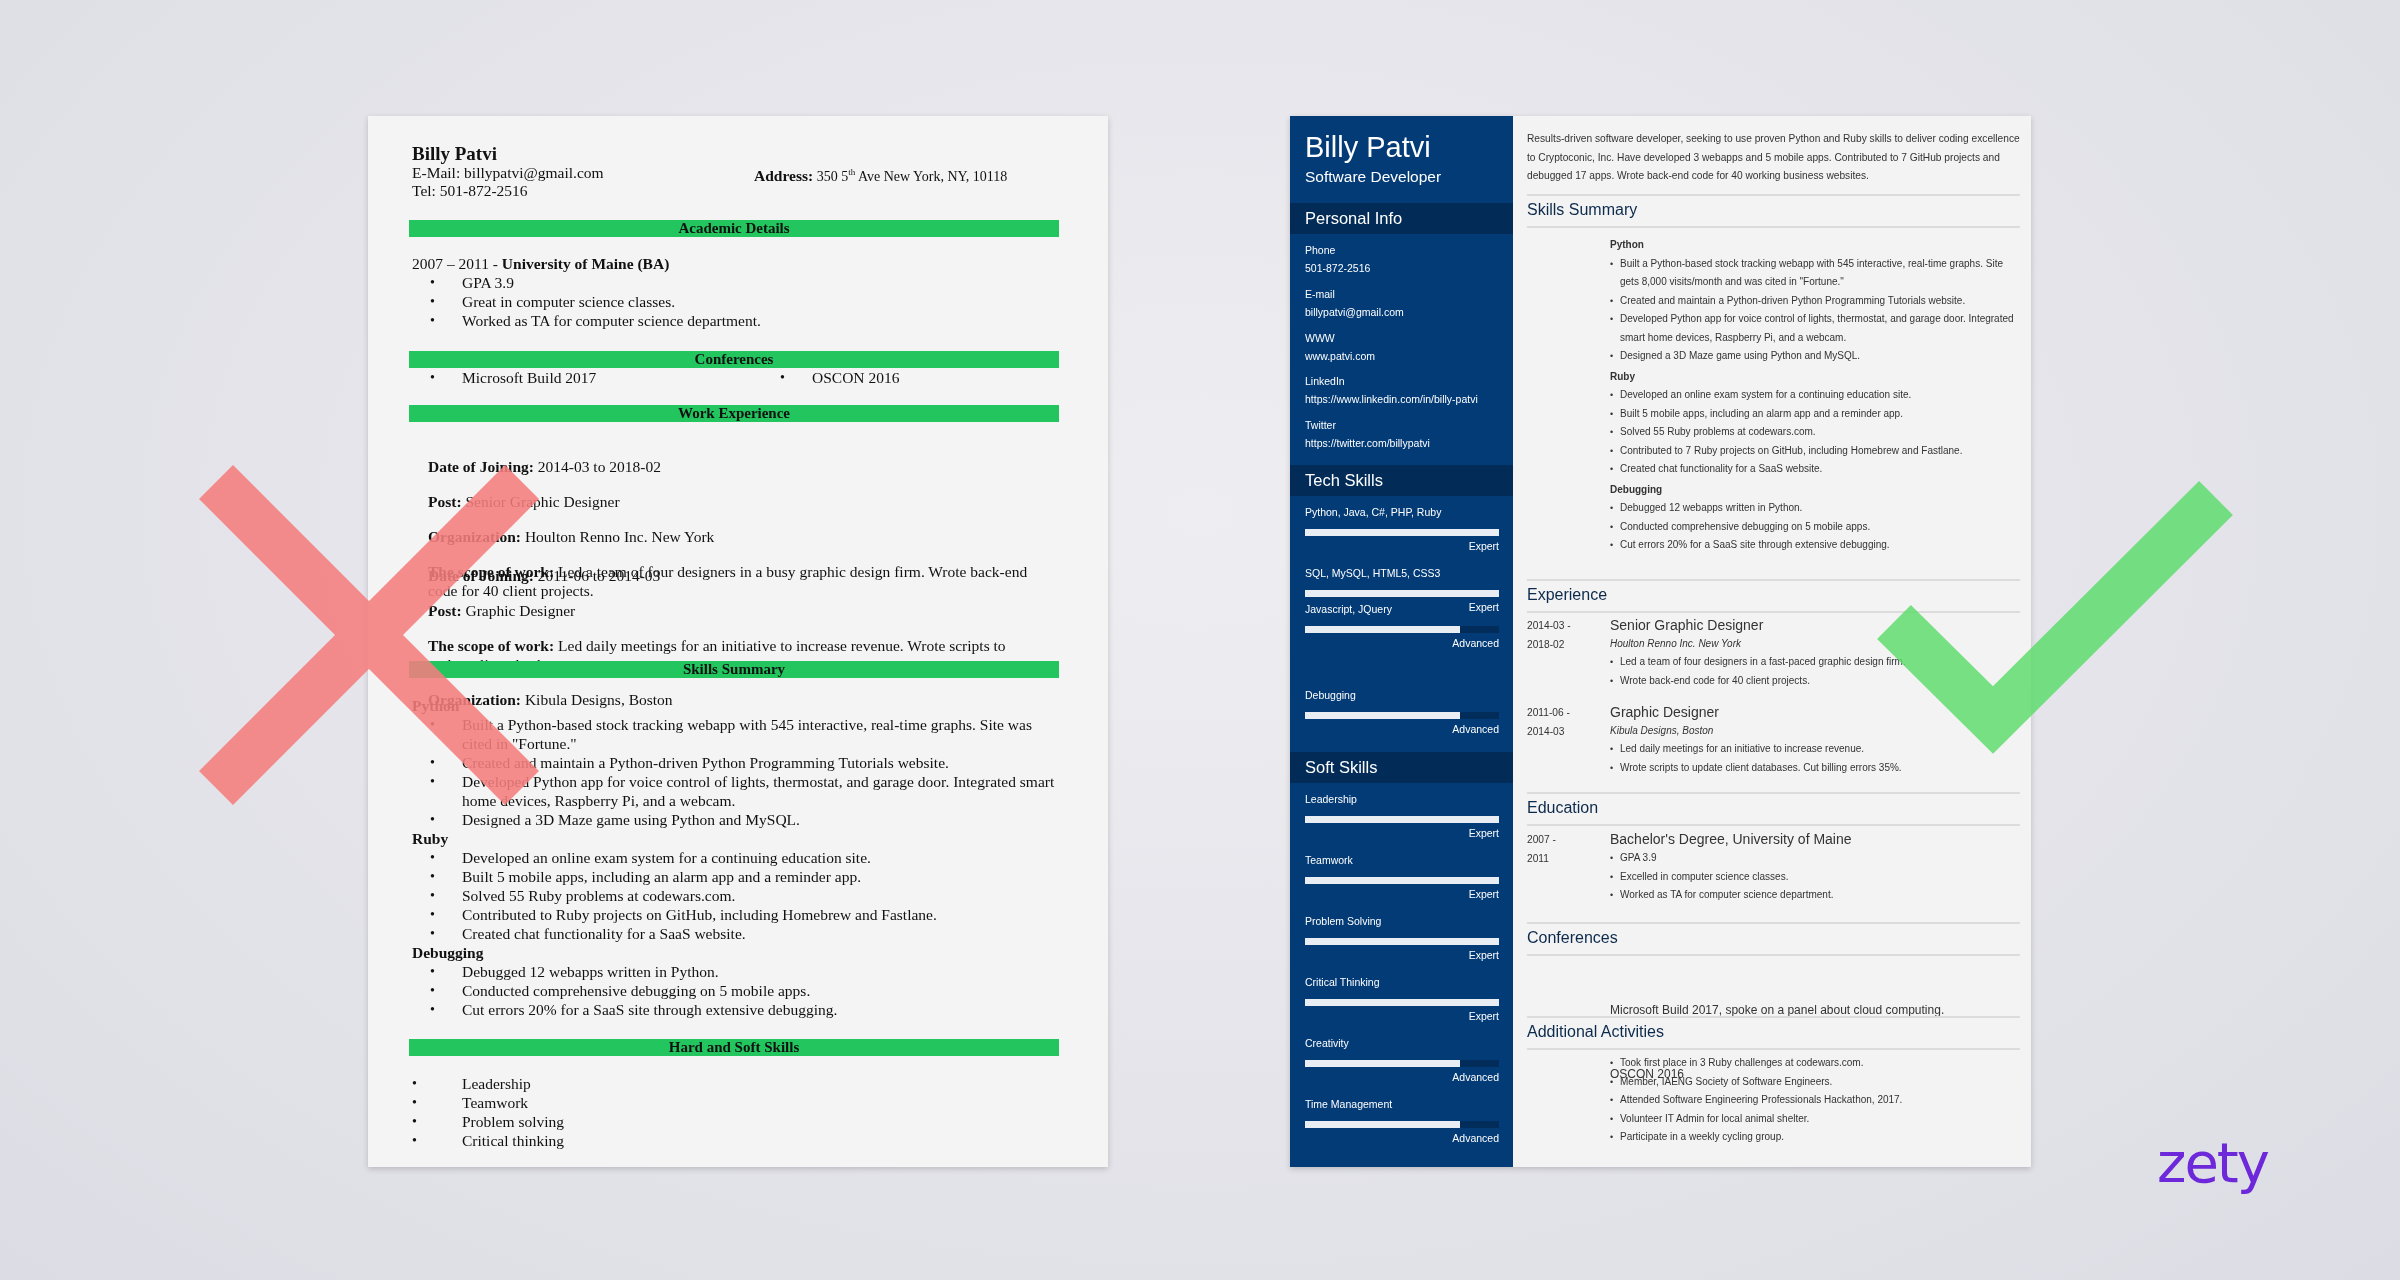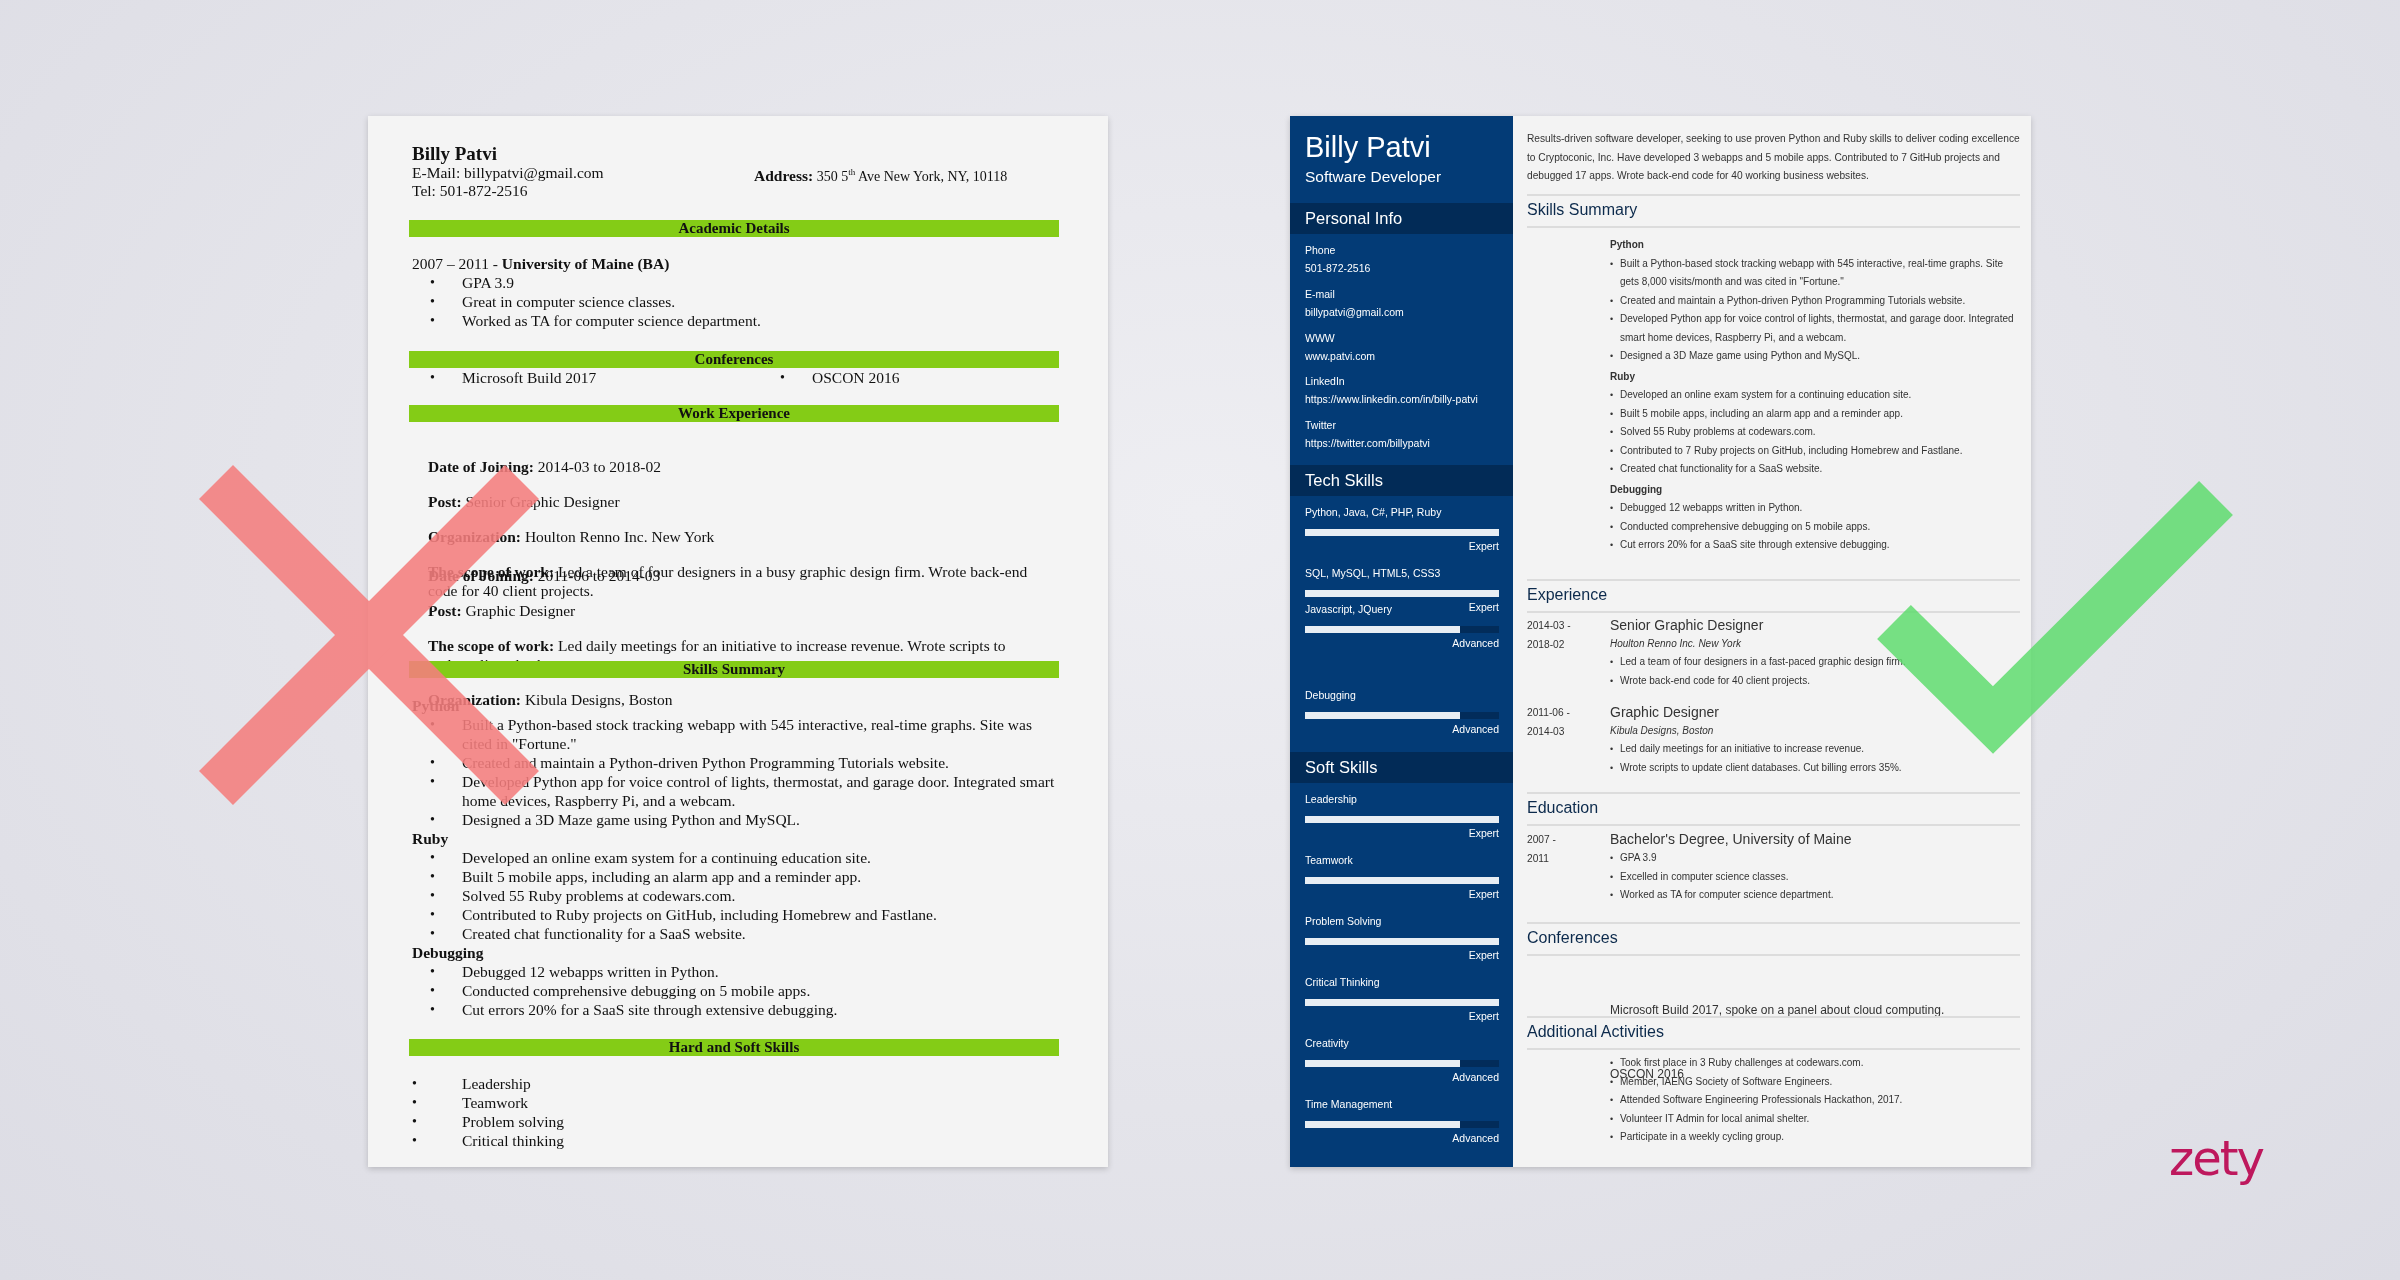--- a/index.html
+++ b/index.html
@@ -15,21 +15,21 @@
     font-family: "Liberation Serif", serif; color:#111; font-size:15.5px; line-height:19px;
   }
   .pl-inner { position:absolute; left:44px; top:0; width:650px; }
   .pl-name { position:absolute; top:28px; left:0; font-weight:bold; font-size:19px; }
   .pl-email { position:absolute; top:47px; left:0; }
   .pl-tel { position:absolute; top:65px; left:0; }
   .pl-address { position:absolute; top:47px; left:342px; font-size:14px; }
   .pl-address b { font-size:15.5px; }
   .pl-address sup { font-size:9px; }
   .pl-bar {
-    position:absolute; left:-3px; width:650px; height:17px; background:#84cc16;
+    position:absolute; left:-3px; width:650px; height:17px; background:#22c55e;
     text-align:center; font-weight:bold; font-size:15px; line-height:17px;
   }
   .pl-block { position:absolute; left:0; width:650px; }
   .pl-block ul { margin:0; padding:0 0 0 50px; list-style:none; }
   .pl-block li { position:relative; }
   .pl-block li::before { content:"\2022"; position:absolute; left:-32px; font-size:14px; }
   .pl-conf { position:absolute; left:0; width:650px; }
   .pl-conf span { position:absolute; }
   .pl-conf span::before { content:"\2022"; position:absolute; left:-32px; font-size:14px; }
   .pl-job p { margin:16px; }
@@ -73,22 +73,22 @@
   .m-group li { position:relative; }
   .m-group li::before { content:"\2022"; position:absolute; left:-10px; font-size:9px; }
   .m-date { position:absolute; left:14px; width:70px; font-size:10.2px; line-height:19px; color:#333; }
   .m-role { font-size:14px; color:#333; line-height:20px; }
   .m-org { font-style:italic; font-size:10px; line-height:18px; }
   .m-plain { font-size:12px; line-height:25px;margin-top:39px; }
 
   
   .mark { position:absolute; pointer-events:none; }
   .zety {
-    position:absolute; left:2157px; top:1130px; font-size:48px; color:#be185d; letter-spacing:-2px;
-    font-family:"DejaVu Sans", sans-serif; font-weight:normal;margin-left:12px;
+    position:absolute; left:2157px; top:1130px; font-size:56px; color:#6d28d9; letter-spacing:-2px;
+    font-family:"DejaVu Sans", sans-serif; font-weight:normal;
   }
 </style>
 </head>
 <body>
 
 <div class="page-left">
   <div class="pl-inner">
     <div class="pl-name">Billy Patvi</div>
     <div class="pl-email"><span>E-Mail:</span> <span>billypatvi@gmail.com</span></div>
     <div class="pl-tel"><span>Tel:</span> <span>501-872-2516</span></div>

